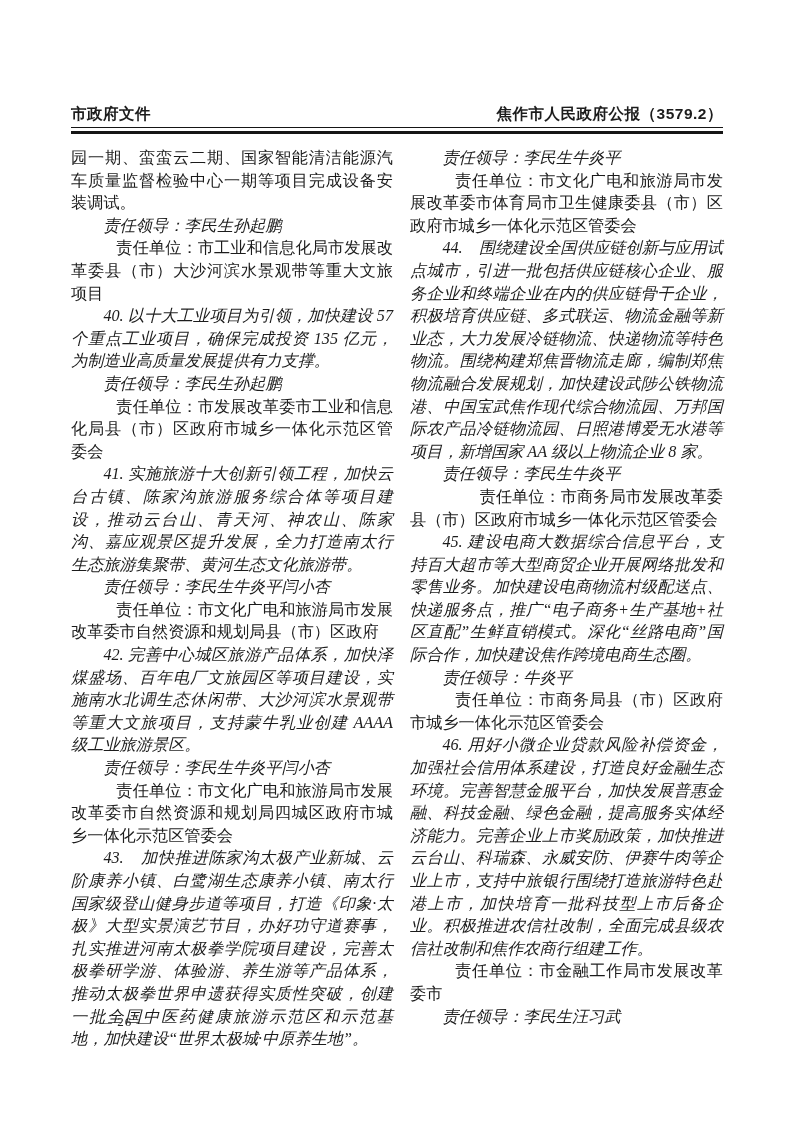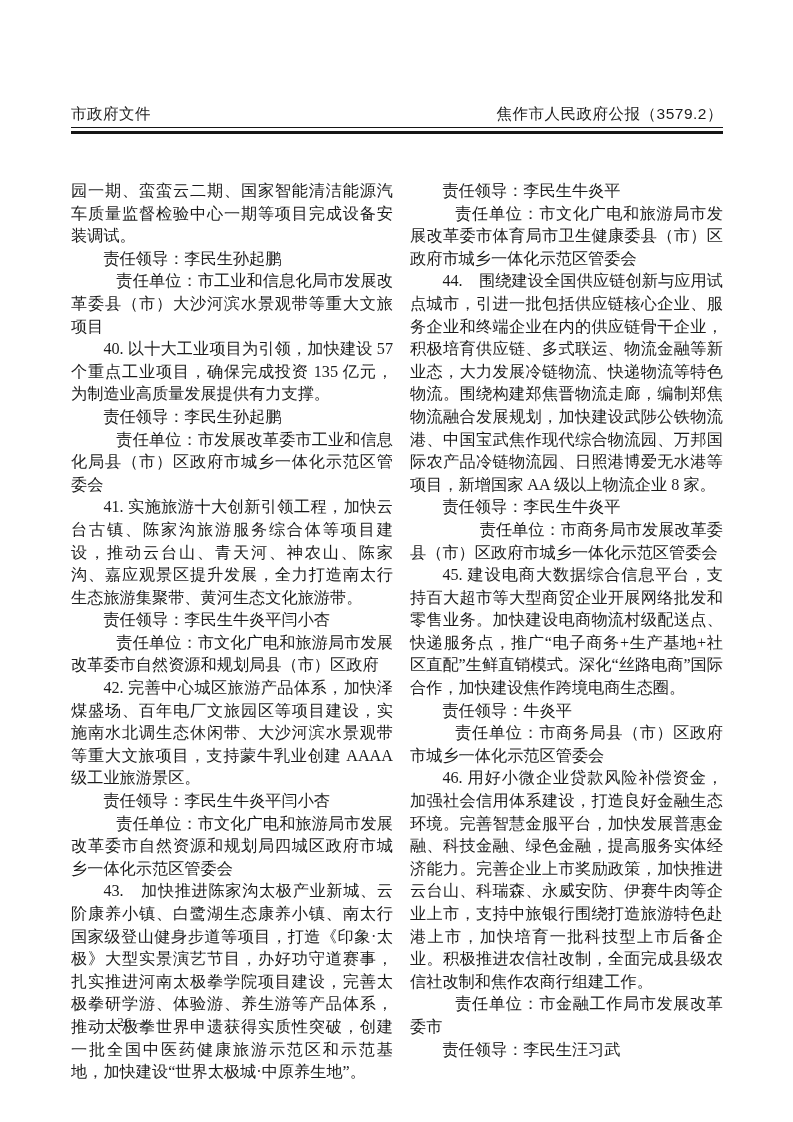--- a/index.html
+++ b/index.html
@@ -25,49 +25,48 @@
     position: absolute;
     left: 71px;
     top: 104px;
     width: 652px;
   }
   .header-row {
     display: flex;
     justify-content: space-between;
     align-items: flex-start;
     font-family: "Liberation Sans", "DejaVu Sans", sans-serif;
-    font-weight: normal;
+    font-weight: bold;
     font-size: 15.5px;
     line-height: 20px;
     padding-bottom: 3px;
     letter-spacing: 0.5px;
   }
   .header-rule {
     height: 3px;
     border-top: 1px solid #151515;
     border-bottom: 3px solid #151515;
   }
   
   .column {
     position: absolute;
     top: 147px;
     font-size: 16.2px;
     line-height: 22.6px;
     text-align: justify;
     text-justify: inter-ideograph;
-    margin-top: 33px;
   }
   .col-left  { left: 71px;  width: 322px; }
   .col-right { left: 410px; width: 313px; }
   .para {
     margin: 0;
     padding: 0;
   }
   .indent-none   { text-indent: 0; }
-  .indent-para   { text-indent: 2em; }
+  .indent-para   { text-indent: 2em; font-style: italic; }
   .indent-danwei { text-indent: 2.8em; }
   .indent-wide   { text-indent: 4.3em; }
   
   .page-number {
     position: absolute;
     left: 99px;
     top: 1014px;
     font-size: 13px;
     letter-spacing: 1px;
     color: #1c1c1c;

